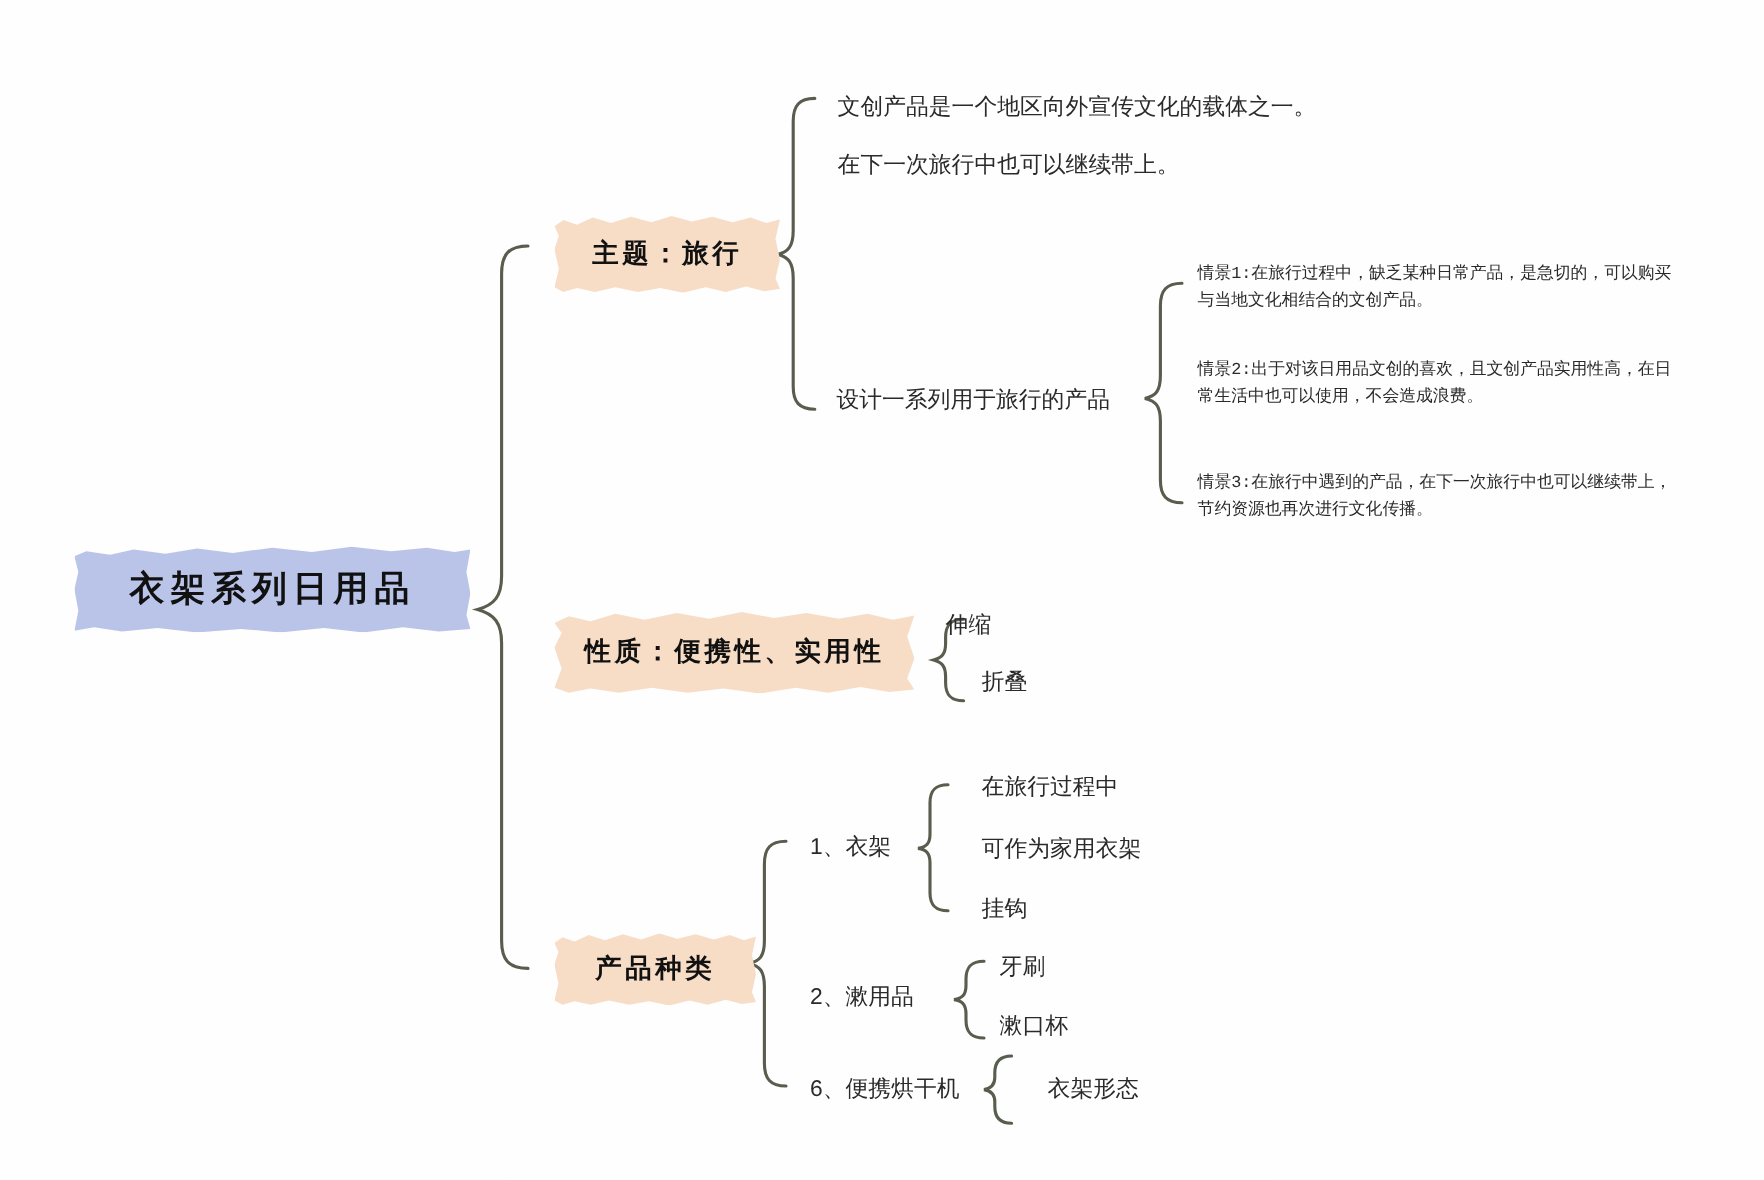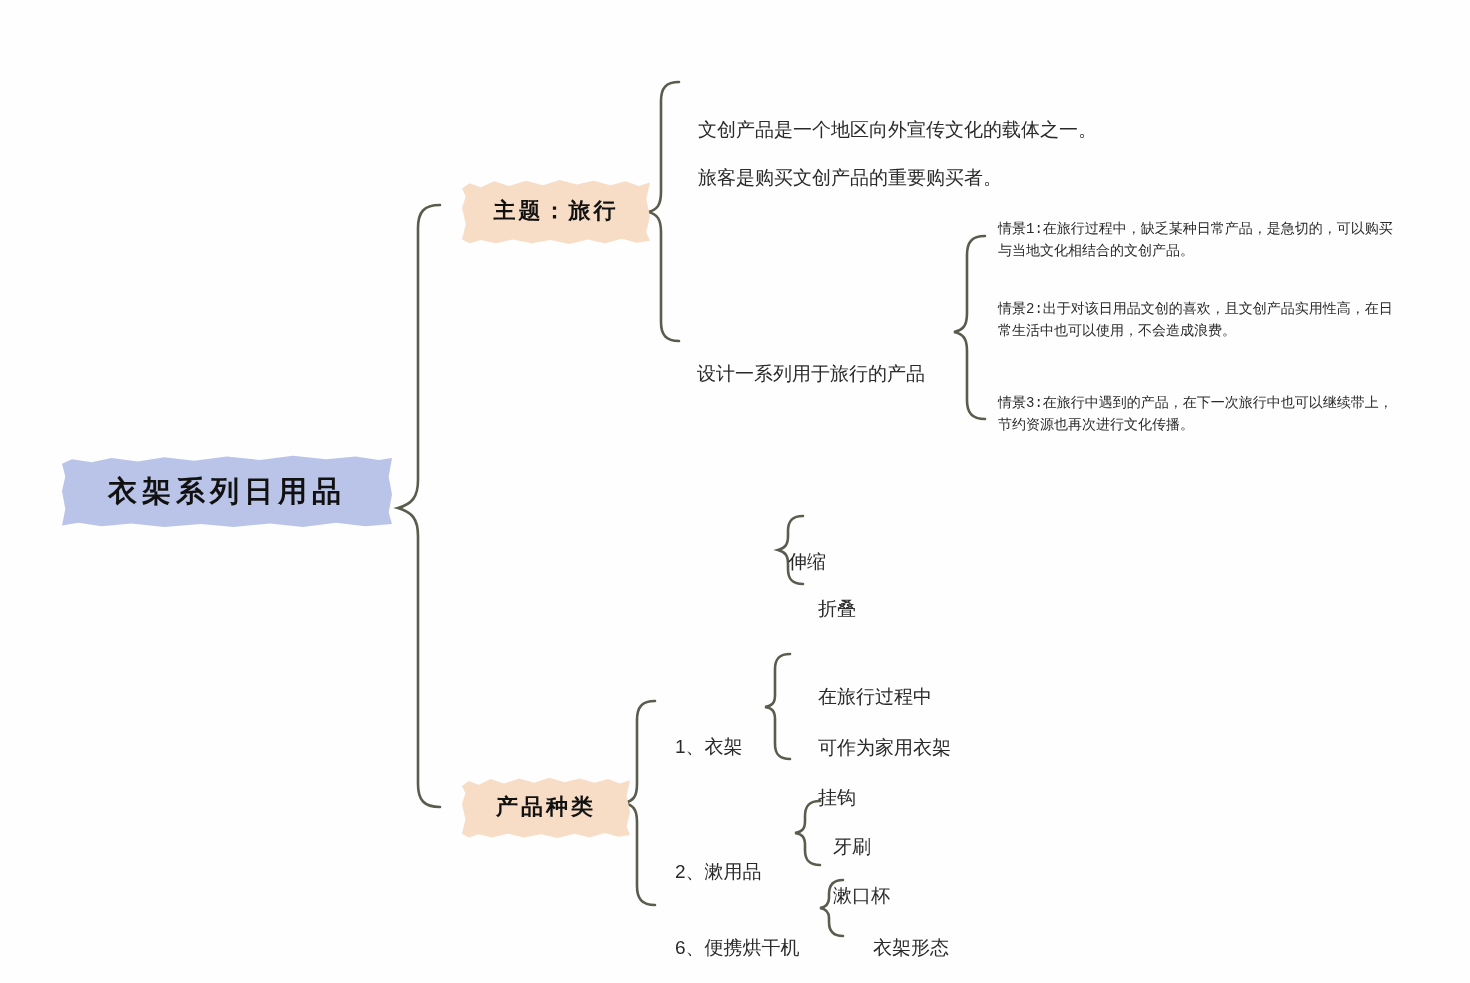--- a/index.html
+++ b/index.html
@@ -100,21 +100,20 @@
   #node-kinds { left: 462px; top: 776px; width: 168px; height: 62px; }
   #node-kinds .txt { line-height: 62px; font-size: 22px; letter-spacing: 3px; }
 
   
   .plain {
     position: absolute;
     font-size: 19px;
     color: #2a2a2a;
     line-height: 1.45;
     white-space: nowrap;
-    margin-top: 40px;
   }
   .para {
     position: absolute;
     font-size: 14px;
     color: #2a2a2a;
     line-height: 1.6;
     white-space: normal;
     font-family: Liberation Mono, monospace;
   }
 
@@ -228,27 +227,31 @@
     <span class="hl"></span>
     <span class="txt">衣架系列日用品</span>
   </div>
 
   <div class="node branch-node" id="node-theme">
     <span class="hl"></span>
     <span class="txt">主题：旅行</span>
   </div>
 
   <div class="plain" id="txt-carrier">文创产品是一个地区向外宣传文化的载体之一。</div>
-  <div class="plain" id="txt-buyer">旅客是购买文创产品的重要购买者。</div>
+  <div class="plain" id="txt-buyer">在下一次旅行中也可以继续带上。</div>
   <div class="plain" id="txt-design">设计一系列用于旅行的产品</div>
 
   <div class="para" id="txt-scene1">情景1:在旅行过程中，缺乏某种日常产品，是急切的，可以购买与当地文化相结合的文创产品。</div>
   <div class="para" id="txt-scene2">情景2:出于对该日用品文创的喜欢，且文创产品实用性高，在日常生活中也可以使用，不会造成浪费。</div>
   <div class="para" id="txt-scene3">情景3:在旅行中遇到的产品，在下一次旅行中也可以继续带上，节约资源也再次进行文化传播。</div>
 
+  <div class="node branch-node" id="node-nature">
+    <span class="hl"></span>
+    <span class="txt">性质：便携性、实用性</span>
+  </div>
 
   <div class="plain" id="txt-telescopic">伸缩</div>
   <div class="plain" id="txt-fold">折叠</div>
 
   <div class="node branch-node" id="node-kinds">
     <span class="hl"></span>
     <span class="txt">产品种类</span>
   </div>
 
   <div class="plain" id="txt-hanger">1、衣架</div>

